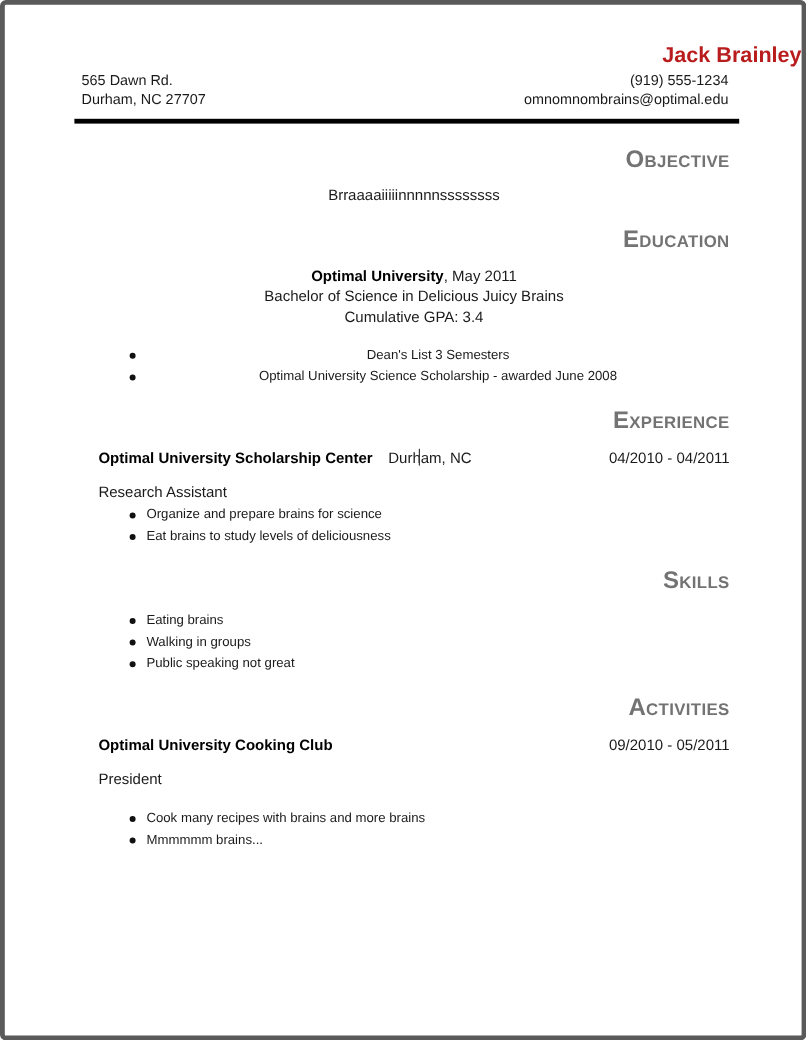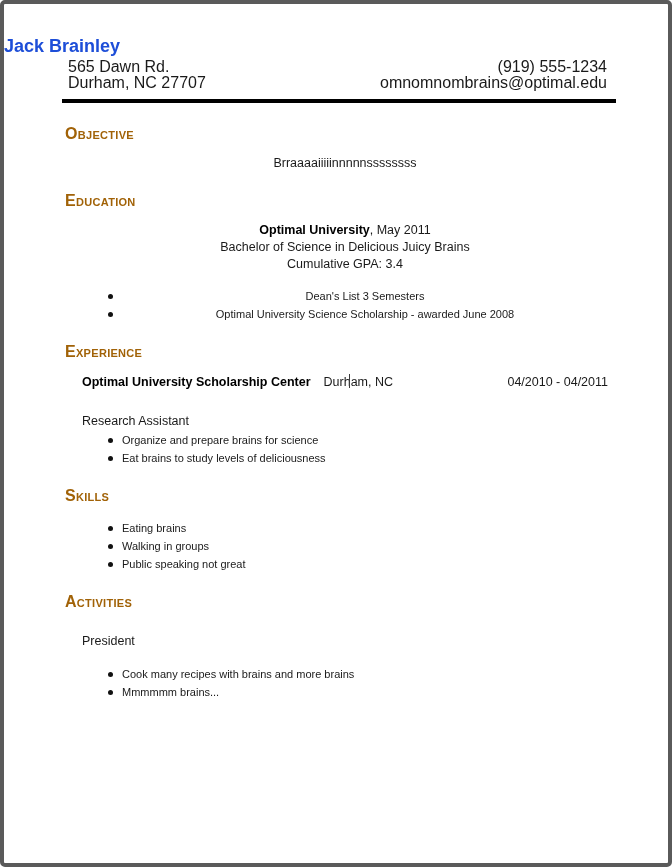--- a/index.html
+++ b/index.html
@@ -11,51 +11,52 @@
     border: 4px solid #5a5a5a;
     border-radius: 5px;
     font-family: "Liberation Sans", "DejaVu Sans", sans-serif;
     color: #1a1a1a;
     overflow: hidden;
   }
 
   
   .name {
     margin-top: 32px;
-    text-align: left;
+    text-align: right;
     font-size: 18px;
     font-weight: bold;
     line-height: 20px;
-    color: #1d4ed8;
+    color: #b91c1c;
   }
   .contact-row {
     display: flex;
     justify-content: space-between;
     margin: 3px 61px 0 64px;
-    font-size: 16px;
+    font-size: 12px;
     line-height: 16px;
   }
   .contact-right { text-align: right; }
   .rule {
     height: 4px;
     background: #000;
     margin: 8px 52px 0 58px;
   }
 
   
   .content { margin: 0 60px 0 58px; }
 
   .sec-heading {
-    font-size: 16px;
+    font-size: 20px;
     font-weight: bold;
     font-variant: small-caps;
     letter-spacing: 0.3px;
-    color: #a16207;
+    color: #737373;
     margin: 19px 0 0 3px;
     line-height: 19px;
+    text-align: right;
   }
   .sec-heading.first { margin-top: 21px; }
 
   .sec-body {
     margin-left: 20px;
     font-size: 12.5px;
     line-height: 17px;
   }
   .sec-body.pad-top { margin-top: 12px; text-align: center; }
 
@@ -73,21 +74,21 @@
   .caret {
     position: absolute;
     left: 25px;
     top: 0px;
     width: 1px;
     height: 14px;
     background: #3a3a3a;
   }
   .entry-dates { margin-left: auto; }
 
-  .role { margin-top: 22px; }
+  .role { margin-top: 11px; }
   .role.gap-below { margin-bottom: 15px; }
 
   ul.bullets {
     list-style: none;
     margin-top: 14px;
     margin-left: 25px;
   }
   ul.bullets.tight { margin-top: 1px; }
   li.bullet-item {
     position: relative;
@@ -158,20 +159,24 @@
   <div class="sec-body">
     <ul class="bullets">
       <li class="bullet-item">Eating brains</li>
       <li class="bullet-item">Walking in groups</li>
       <li class="bullet-item">Public speaking not great</li>
     </ul>
   </div>
 
   <div class="sec-heading">Activities</div>
   <div class="sec-body">
+    <div class="entry-row">
+      <span class="bold">Optimal University Cooking Club</span>
+      <span class="entry-dates">09/2010 - 05/2011</span>
+    </div>
     <div class="role gap-below">President</div>
     <ul class="bullets">
       <li class="bullet-item">Cook many recipes with brains and more brains</li>
       <li class="bullet-item">Mmmmmm brains...</li>
     </ul>
   </div>
 
 </div>
 
 </body></html>

